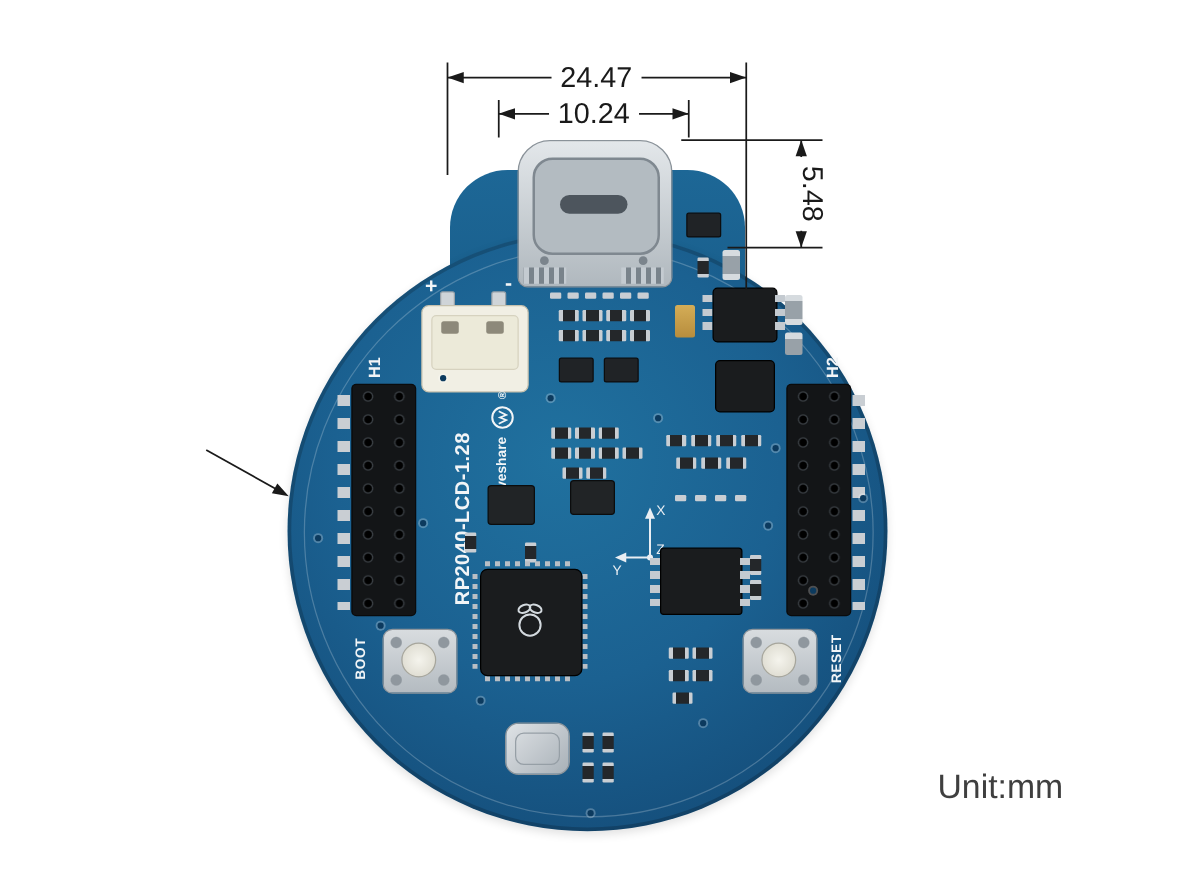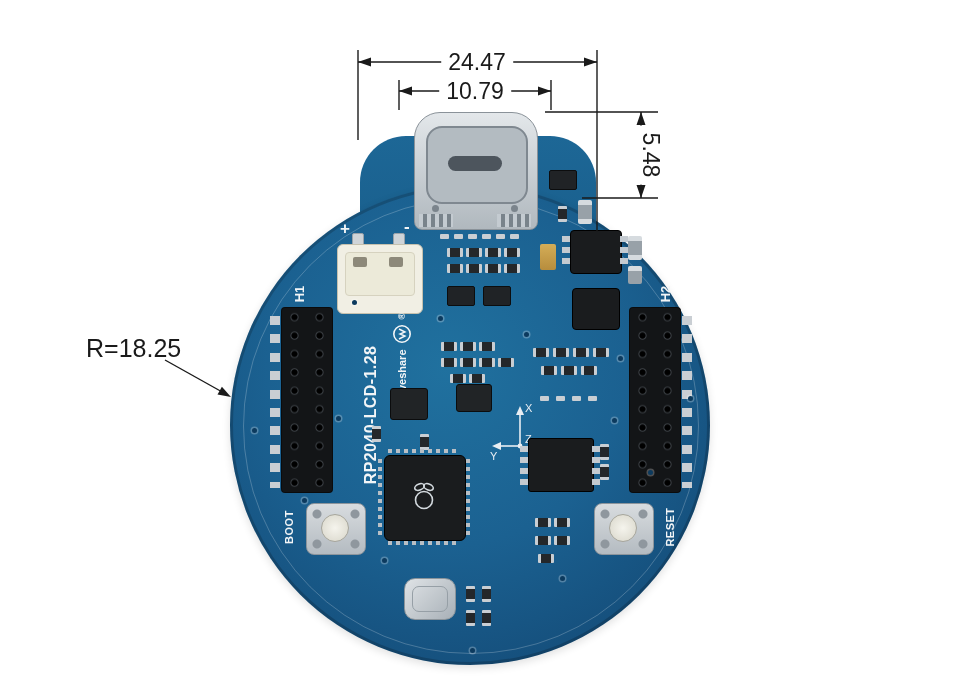--- a/index.html
+++ b/index.html
@@ -317,17 +317,17 @@
       <polygon points="597,62 584,57.5 584,66.5"></polygon>
       <polygon points="399,91 412,86.5 412,95.5"></polygon>
       <polygon points="551,91 538,86.5 538,95.5"></polygon>
       <polygon points="641,112 636.5,125 645.5,125"></polygon>
       <polygon points="641,198 636.5,185 645.5,185"></polygon>
       <polygon points="231,397 217.5,394.5 221.9,386.7"></polygon>
     </g>
   </svg>
 
   <div class="dim-label" style="left:477px; top:62px">24.47</div>
-  <div class="dim-label" style="left:475px; top:91px">10.79</div>
+  <div class="dim-label" style="left:475px; top:91px">10.24</div>
   <div class="dim-label vertical" style="left:650px; top:155px">5.48</div>
-  <div class="r-label" style="left:86px; top:334px">R=18.25</div>
+  <div class="unit-label" style="left:750px; top:614px">Unit:mm</div>
 
 </div>
 
 </body></html>

